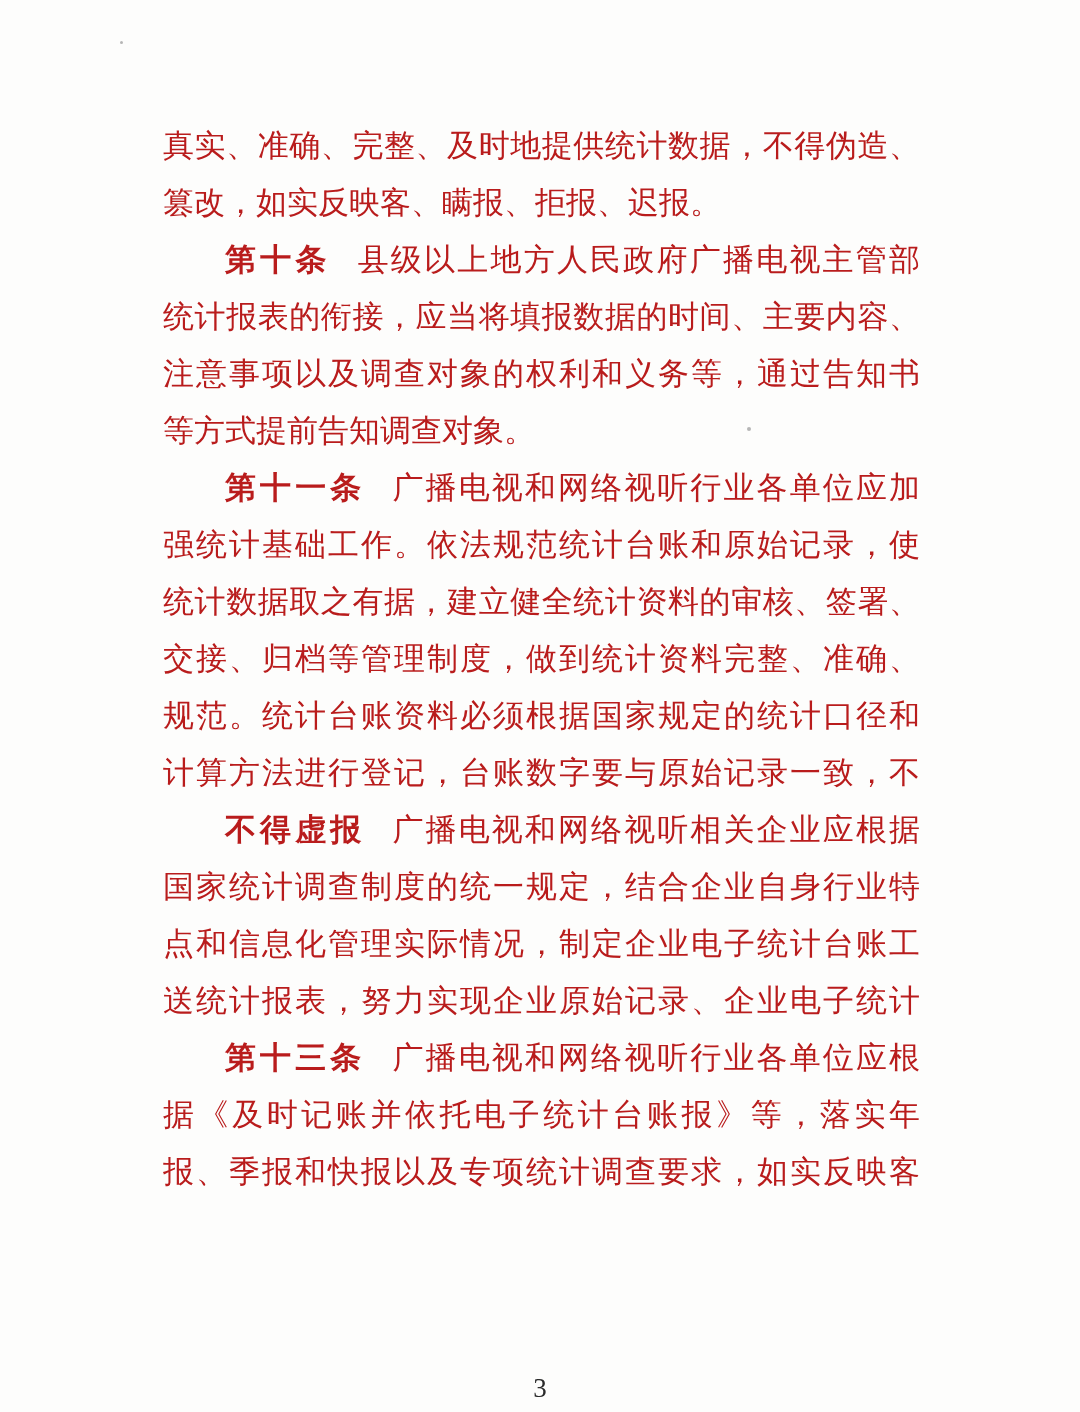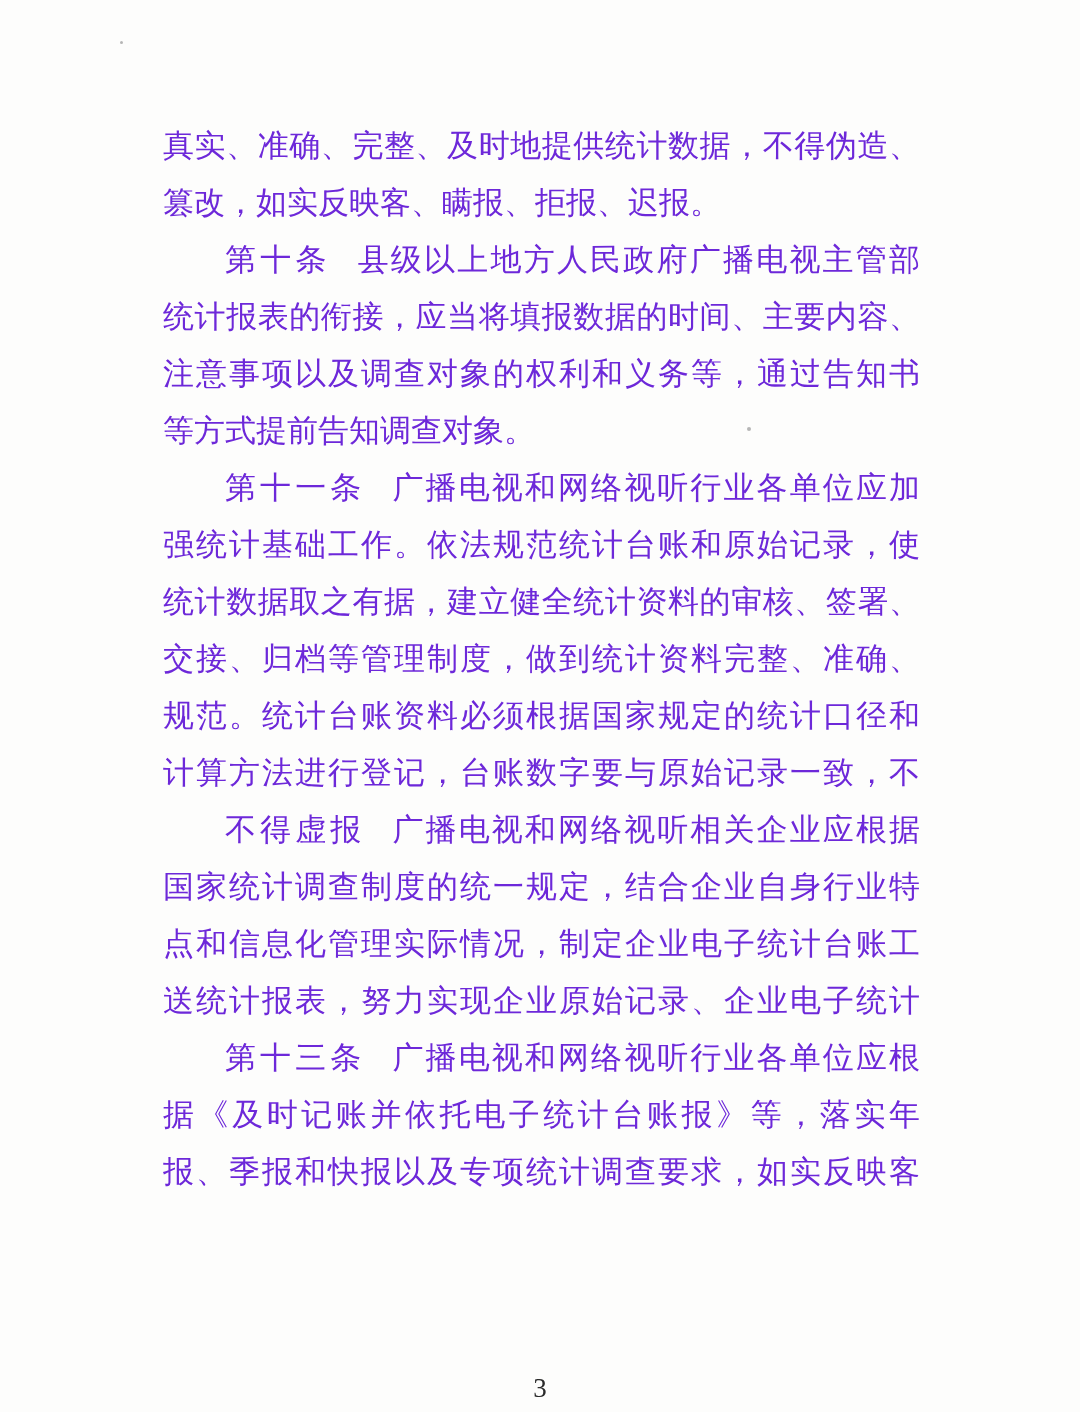--- a/index.html
+++ b/index.html
@@ -26,30 +26,30 @@
     top: 117px;
     width: 757px;
   }
   .line {
     font-size: 31px;
     line-height: 57px;
     height: 57px;
     overflow: hidden;
     text-align: justify;
     text-justify: inter-character;
-    color: #6d28d9;
+    color: #b91c1c;
   }
   .line.fill {
     text-align-last: justify;
   }
   .line.indent {
     text-indent: 62px;
   }
   .lead {
-    font-weight: 400;
+    font-weight: 700;
     margin-right: 27px;
     letter-spacing: 2px;
   }
   .footer {
     position: absolute;
     left: 0;
     right: 0;
     top: 1368px;
     height: 40px;
     text-align: center;

